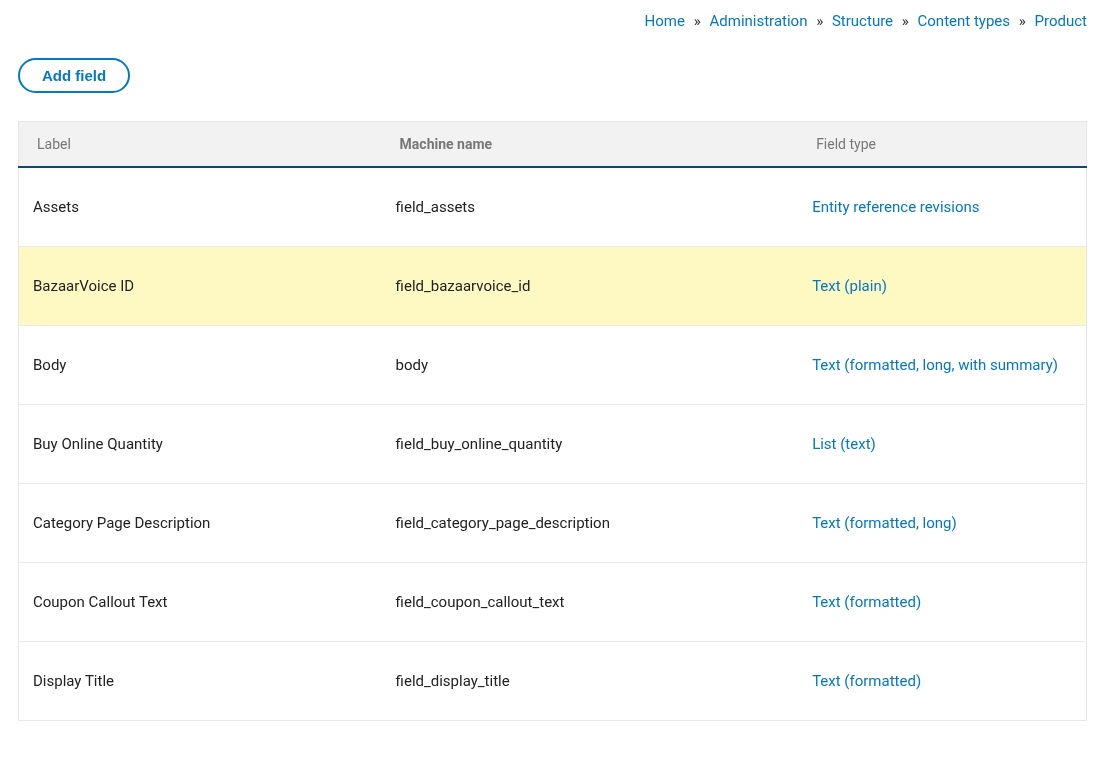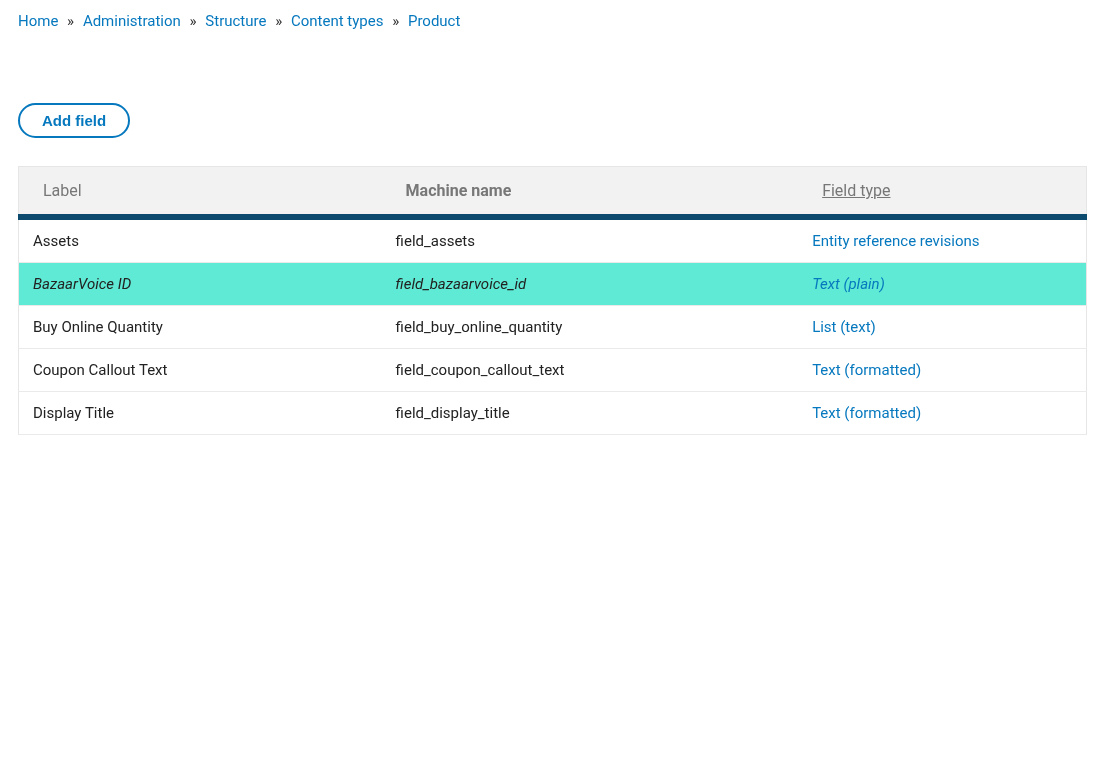--- a/index.html
+++ b/index.html
@@ -10,75 +10,74 @@
     body {
       font-family: -apple-system, BlinkMacSystemFont, "Segoe UI", Roboto, "Helvetica Neue", Arial, sans-serif;
       font-size: 15px;
       color: #222;
       background: #fff;
       padding: 12px 18px;
     }
     .breadcrumb {
       margin-bottom: 28px;
       font-size: 15px;
+      text-align: right;
     }
     .breadcrumb a {
       color: #0678be;
       text-decoration: none;
     }
     .breadcrumb .sep {
       color: #333;
       margin: 0 5px;
     }
     .add-field-btn {
       display: inline-block;
       border: 2px solid #0678be;
       color: #0678be;
       background: #fff;
       border-radius: 20px;
       padding: 7px 22px;
       font-size: 15px;
       font-weight: 600;
       cursor: pointer;
       margin-bottom: 28px;
-      margin-top: 45px;
     }
     table {
       width: 100%;
       border-collapse: collapse;
       border: 1px solid #e6e6e6;
     }
     thead th {
       background: #f2f2f2;
       text-align: left;
       font-weight: 400;
       color: #777;
-      padding: 14px 24px;
-      font-size: 16px;
-      border-bottom: 6px solid #0c4a6e;
+      padding: 14px 18px;
+      font-size: 14px;
+      border-bottom: 2px solid #0c4a6e;
     }
     tbody td {
-      padding: 12px 14px;
+      padding: 30px 14px;
       border-bottom: 1px solid #eaeaea;
       font-size: 15px;
       color: #222;
       vertical-align: middle;
     }
     tbody tr.highlight td {
-      background: #5eead4;
-      font-style: italic;
+      background: #fef9c3;
     }
     .field-type-link {
       color: #0678be;
       text-decoration: none;
       cursor: pointer;
     }
     .col-label { width: 34%; }
     .col-machine { width: 39%; font-weight: bold; }
-    .col-type { width: 27%; text-decoration: underline; }
+    .col-type { width: 27%; }
   </style>
 </head>
 <body>
 
 
 
 <nav class="breadcrumb">
   <a href="#">Home</a>
   <span class="sep">»</span>
   <a href="#">Administration</a>
@@ -107,23 +106,33 @@
         <td>Assets</td>
         <td>field_assets</td>
         <td><a class="field-type-link" href="#">Entity reference revisions</a></td>
       </tr>
       <tr class="highlight">
         <td>BazaarVoice ID</td>
         <td>field_bazaarvoice_id</td>
         <td><a class="field-type-link" href="#">Text (plain)</a></td>
       </tr>
       <tr>
+        <td>Body</td>
+        <td>body</td>
+        <td><a class="field-type-link" href="#">Text (formatted, long, with summary)</a></td>
+      </tr>
+      <tr>
         <td>Buy Online Quantity</td>
         <td>field_buy_online_quantity</td>
         <td><a class="field-type-link" href="#">List (text)</a></td>
+      </tr>
+      <tr>
+        <td>Category Page Description</td>
+        <td>field_category_page_description</td>
+        <td><a class="field-type-link" href="#">Text (formatted, long)</a></td>
       </tr>
       <tr>
         <td>Coupon Callout Text</td>
         <td>field_coupon_callout_text</td>
         <td><a class="field-type-link" href="#">Text (formatted)</a></td>
       </tr>
       <tr>
         <td>Display Title</td>
         <td>field_display_title</td>
         <td><a class="field-type-link" href="#">Text (formatted)</a></td>

